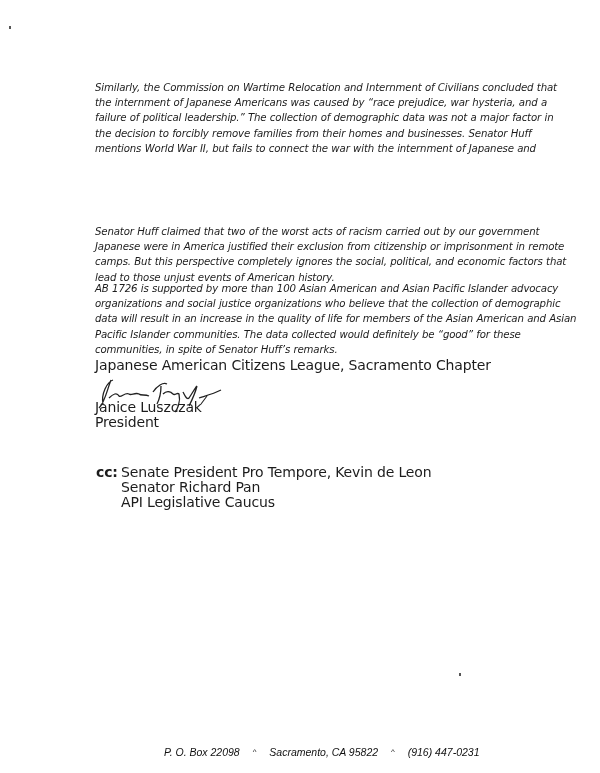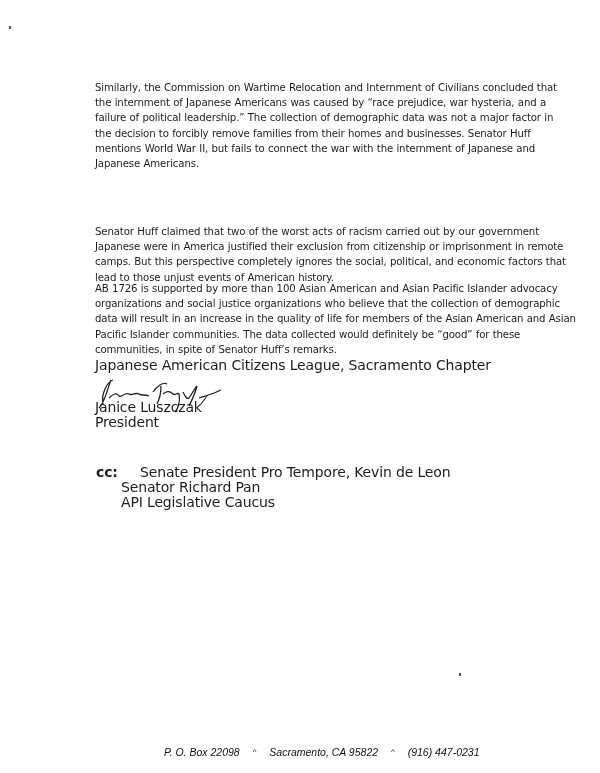--- a/index.html
+++ b/index.html
@@ -1,31 +1,31 @@
 <!DOCTYPE html>
 <html><head>
   <meta charset="utf-8">
   <style>
     html, body { margin: 0; padding: 0; background: #ffffff; }
     body { width: 600px; height: 773px; position: relative; overflow: hidden;
       font-family: "DejaVu Sans", sans-serif; color: #1c1c1c; }
     .page { position: absolute; left: 0; top: 0; width: 600px; height: 773px; background: #fff; }
     .para { position: absolute; left: 95px; width: 440px; font-size: 10.2px; line-height: 15.2px;
       letter-spacing: -0.15px; word-spacing: 0.3px; }
-    .para span { display: block; white-space: nowrap; }
+    .para span { display: block; white-space: nowrap; font-style: italic; }
     #p1 { top: 80px; }
     #p2 { top: 187px; margin-top: 37px; }
     #p3 { top: 281px; }
     .line { position: absolute; left: 95px; font-size: 14px; line-height: 15px; white-space: nowrap; letter-spacing: -0.15px; }
     #org { top: 358px; }
     #signer-name { top: 400px; }
     #signer-title { top: 415px; }
     #cc-label { left: 96px; top: 465px; font-weight: bold; }
     .cc-item { left: 121px; }
-    #cc0 { top: 465px; margin-left: 19px; }
+    #cc0 { top: 465px; }
     #cc1 { top: 480px; }
     #cc2 { top: 495px; }
     .signature { position: absolute; left: 97px; top: 376px; width: 140px; height: 40px; }
     .footer { position: absolute; left: 164px; top: 746px; font-family: "Liberation Sans", sans-serif;
       font-weight: normal; font-style: italic; font-size: 10.5px; white-space: nowrap; color: #111; }
     .footer .sep { display: inline-block; margin: 0 10px; font-style: normal; font-size: 8px; vertical-align: 2px; }
     .speck { position: absolute; background: #555; }
   </style>
 </head>
 <body>
@@ -34,21 +34,20 @@
 
   <div class="speck" style="left:9px;top:26px;width:2px;height:3px;"></div>
   <div class="speck" style="left:459px;top:673px;width:2px;height:3px;"></div>
 
   <div class="para" id="p1">
     <span>Similarly, the Commission on Wartime Relocation and Internment of Civilians concluded that</span>
     <span>the internment of Japanese Americans was caused by “race prejudice, war hysteria, and a</span>
     <span>failure of political leadership.”  The collection of demographic data was not a major factor in</span>
     <span>the decision to forcibly remove families from their homes and businesses.  Senator Huff</span>
     <span>mentions World War II, but fails to connect the war with the internment of Japanese and</span>
-    <span>Japanese Americans.</span>
   </div>
 
   <div class="para" id="p2">
     <span>Senator Huff claimed that two of the worst acts of racism carried out by our government</span>
     <span>Japanese were in America justified their exclusion from citizenship or imprisonment in remote</span>
     <span>camps.  But this perspective completely ignores the social, political, and economic factors that</span>
     <span>lead to those unjust events of American history.</span>
   </div>
 
   <div class="para" id="p3">

